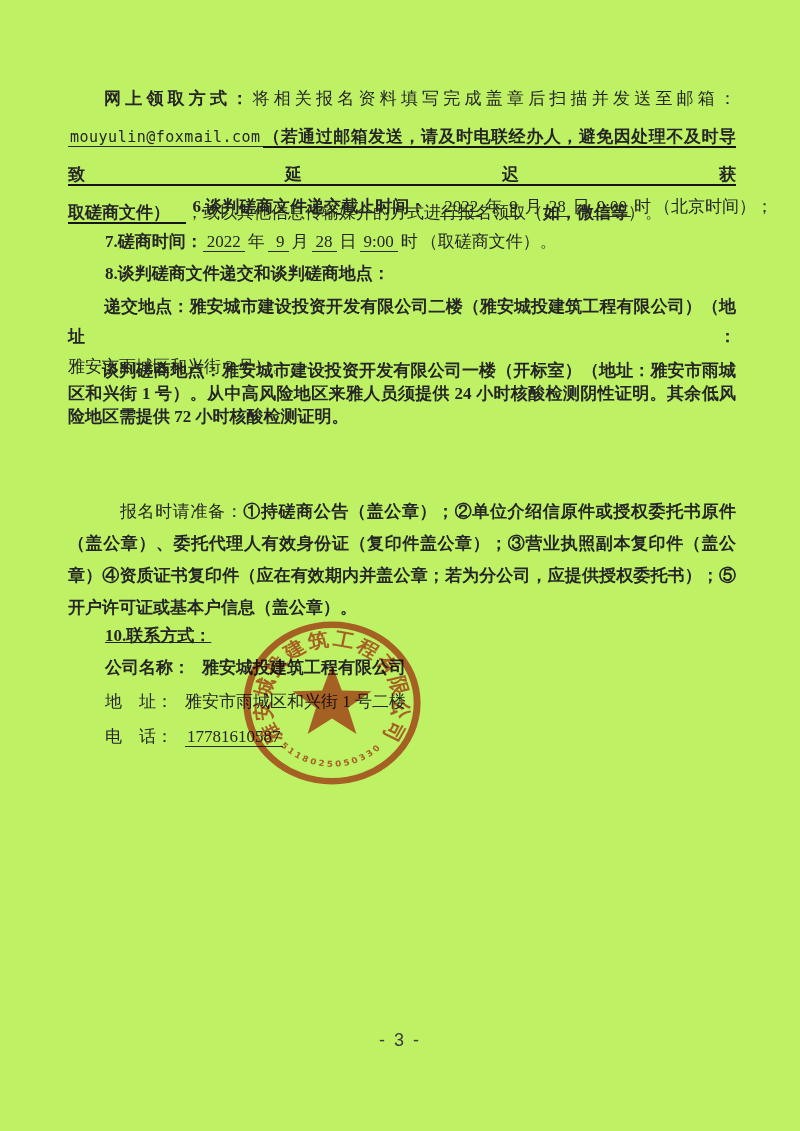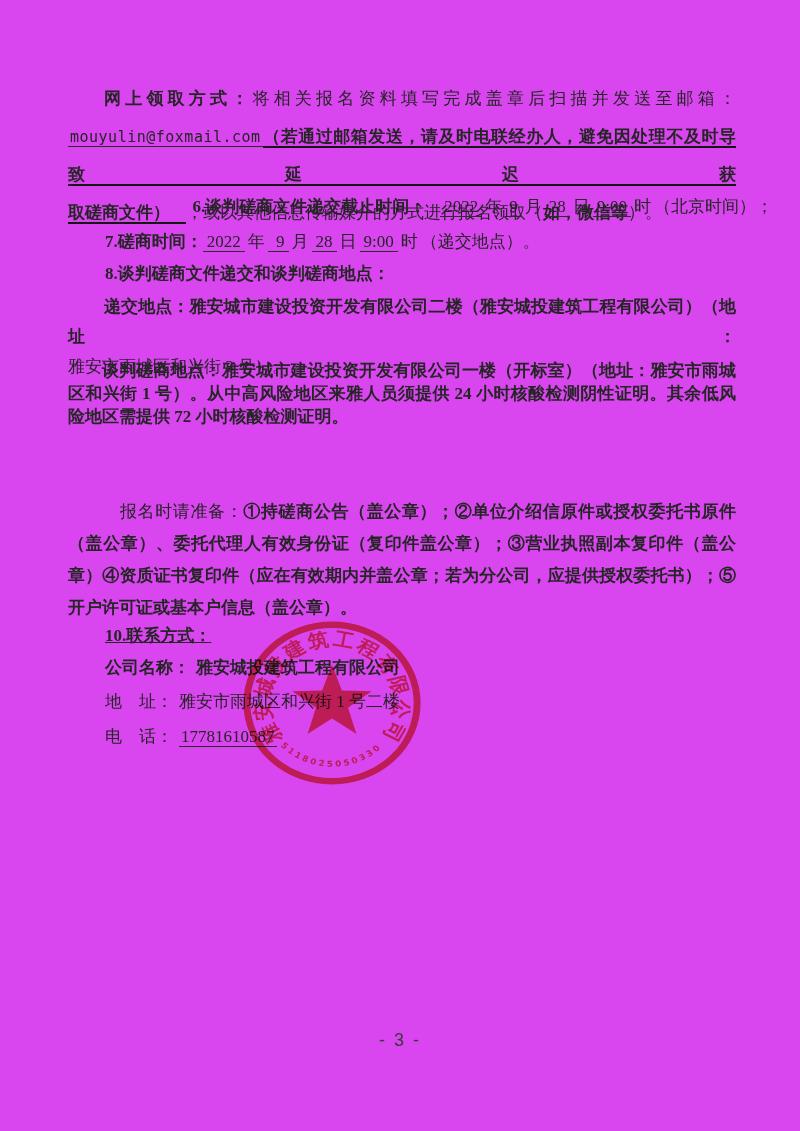--- a/index.html
+++ b/index.html
@@ -3,21 +3,21 @@
 <meta charset="utf-8">
 <style>
   html,body { margin:0; padding:0; }
   body {
     width:800px; height:1131px;
     background:#e8e8e8;
     font-family:"Liberation Serif","DejaVu Serif",serif;
   }
   .page {
     position:relative; width:800px; height:1131px;
-    background:#d946ef; overflow:hidden;
+    background:#bef264; overflow:hidden;
     color:#252525;
   }
   .blk { position:absolute; left:68px; width:668px; font-size:17px; line-height:22px; }
   .line { display:block; }
   .l-just { text-align:justify; text-align-last:justify; }
   b, .bold { font-weight:bold; }
   .p1 .line { line-height:38px; }
   .ind1 { text-indent:36px; }
   .ind2 { text-indent:34px; }
   .ind3 { text-indent:52px; }
@@ -27,21 +27,21 @@
     font-family:"DejaVu Sans Mono","Liberation Mono",monospace;
     font-size:15px; letter-spacing:0.5px;
   }
   .u  { border-bottom:1.5px solid #2c2c2c; padding:0 4px; }
   .u2 { border-bottom:1.5px solid #2c2c2c; padding:0 2px; }
   .bu { font-weight:bold; border-bottom:2px solid #161616; }
   .bu-end { padding-right:16px; }
   .unit { padding:0 3px; }
   .gap { display:inline-block; width:14px; }
   .contact-row { line-height:22px; }
-  .clabel { margin-right:6px;font-family:Liberation Serif, serif; }
+  .clabel { margin-right:12px;font-family:Liberation Serif, serif; }
   .pagenum {
     position:absolute; left:0; top:1030px; width:800px;
     text-align:center; font-size:18px; color:#3a3a3a; letter-spacing:2px;
     font-family:"Liberation Sans","DejaVu Sans",sans-serif;
   }
   .stamp {
     position:absolute; left:233px; top:612px; width:198px; height:182px;
     mix-blend-mode:multiply; opacity:0.87;
   }
   .stamp svg { width:100%; height:100%; }
@@ -67,21 +67,21 @@
     <span class="line l-just ind1"><b>网上领取方式：</b><span>将相关报名资料填写完成盖章后扫描并发送至邮箱：</span></span>
     <span class="line l-just"><span class="mono u2">mouyulin@foxmail.com</span><b class="bu">（若通过邮箱发送，请及时电联经办人，避免因处理不及时导致延迟获</b></span>
     <span class="line"><b class="bu bu-end">取磋商文件）</b><span>，或以其他信息传输媒介的方式进行报名领取（</span><b>如，微信等</b><span>）。</span></span>
   </div>
 
   <div class="blk pl" style="top:196px;text-align:right;">
     <b>6.谈判磋商文件递交截止时间：</b><span class="gap"></span><span class="u">2022</span><span class="unit">年</span><span class="u">9</span><span class="unit">月</span><span class="u">28</span><span class="unit">日</span><span class="u">9:00</span><span class="unit">时</span><span>（北京时间）；</span>
   </div>
 
   <div class="blk pl" style="top:231px;">
-    <b>7.磋商时间：</b><span class="u">2022</span><span class="unit">年</span><span class="u"> 9</span><span class="unit">月</span><span class="u">28</span><span class="unit">日</span><span class="u">9:00</span><span class="unit">时</span><span>（递交地点）。</span>
+    <b>7.磋商时间：</b><span class="u">2022</span><span class="unit">年</span><span class="u"> 9</span><span class="unit">月</span><span class="u">28</span><span class="unit">日</span><span class="u">9:00</span><span class="unit">时</span><span>（取磋商文件）。</span>
   </div>
 
   <div class="blk pl" style="top:263px;font-family:Liberation Serif, serif;">
     <b>8.谈判磋商文件递交和谈判磋商地点：</b>
   </div>
 
   <div class="blk" style="top:292px; line-height:30px;">
     <span class="line l-just ind1"><b>递交地点：雅安城市建设投资开发有限公司二楼（雅安城投建筑工程有限公司）（地址：</b></span>
     <span class="line"><span>雅安市雨城区和兴街 3 号）。</span></span>
   </div>

